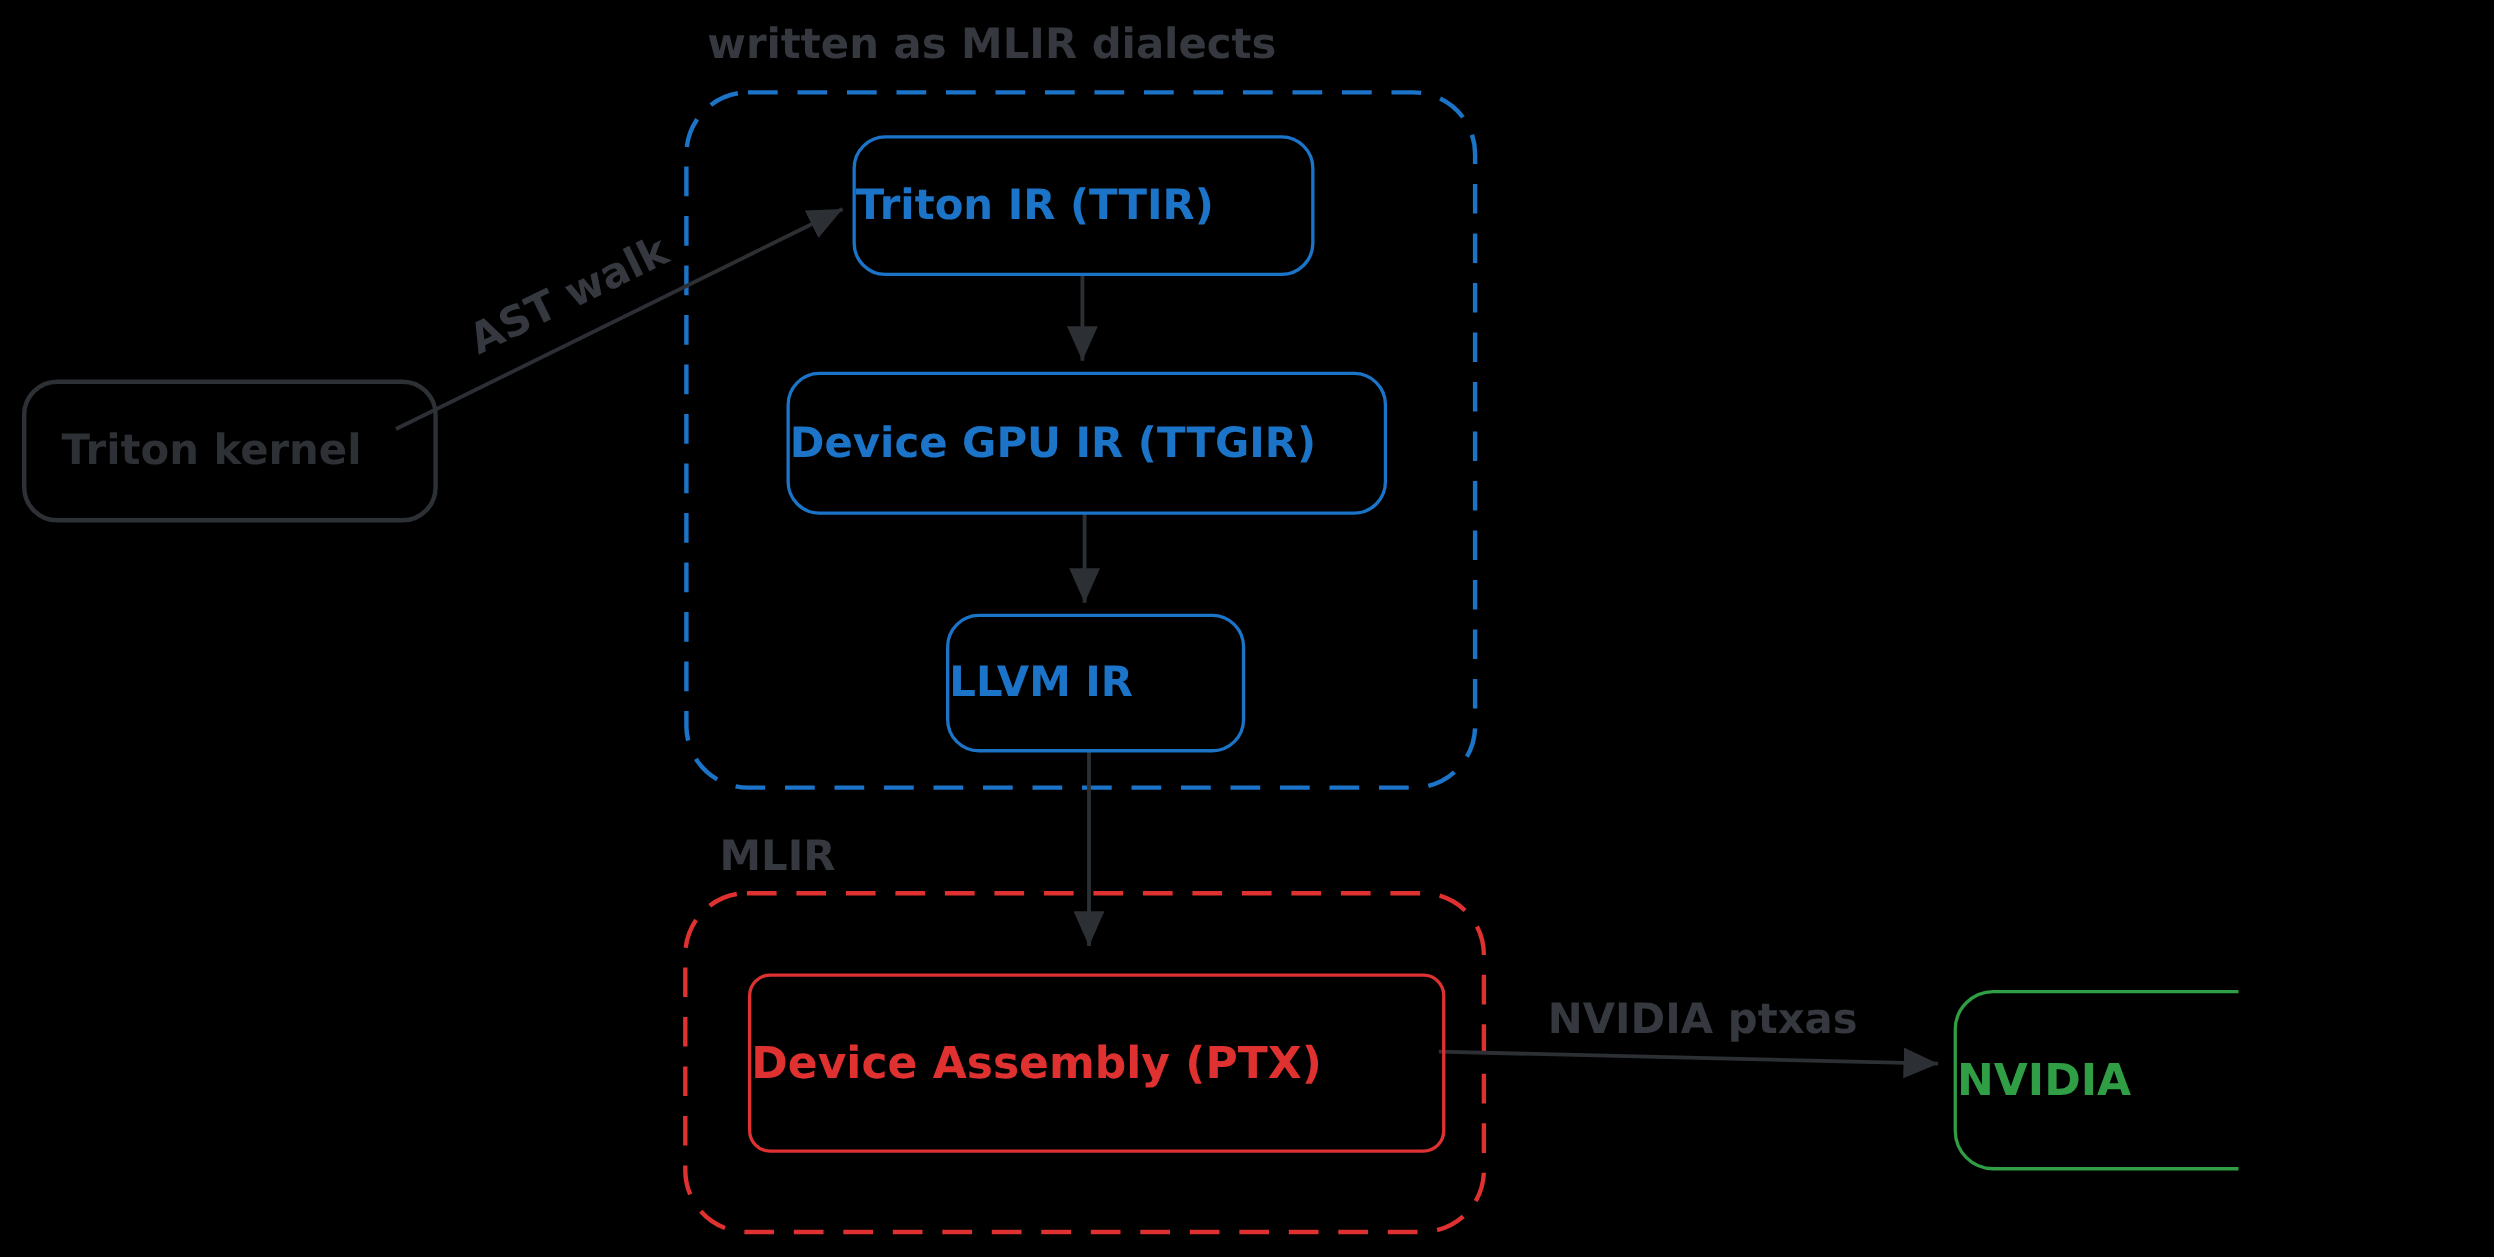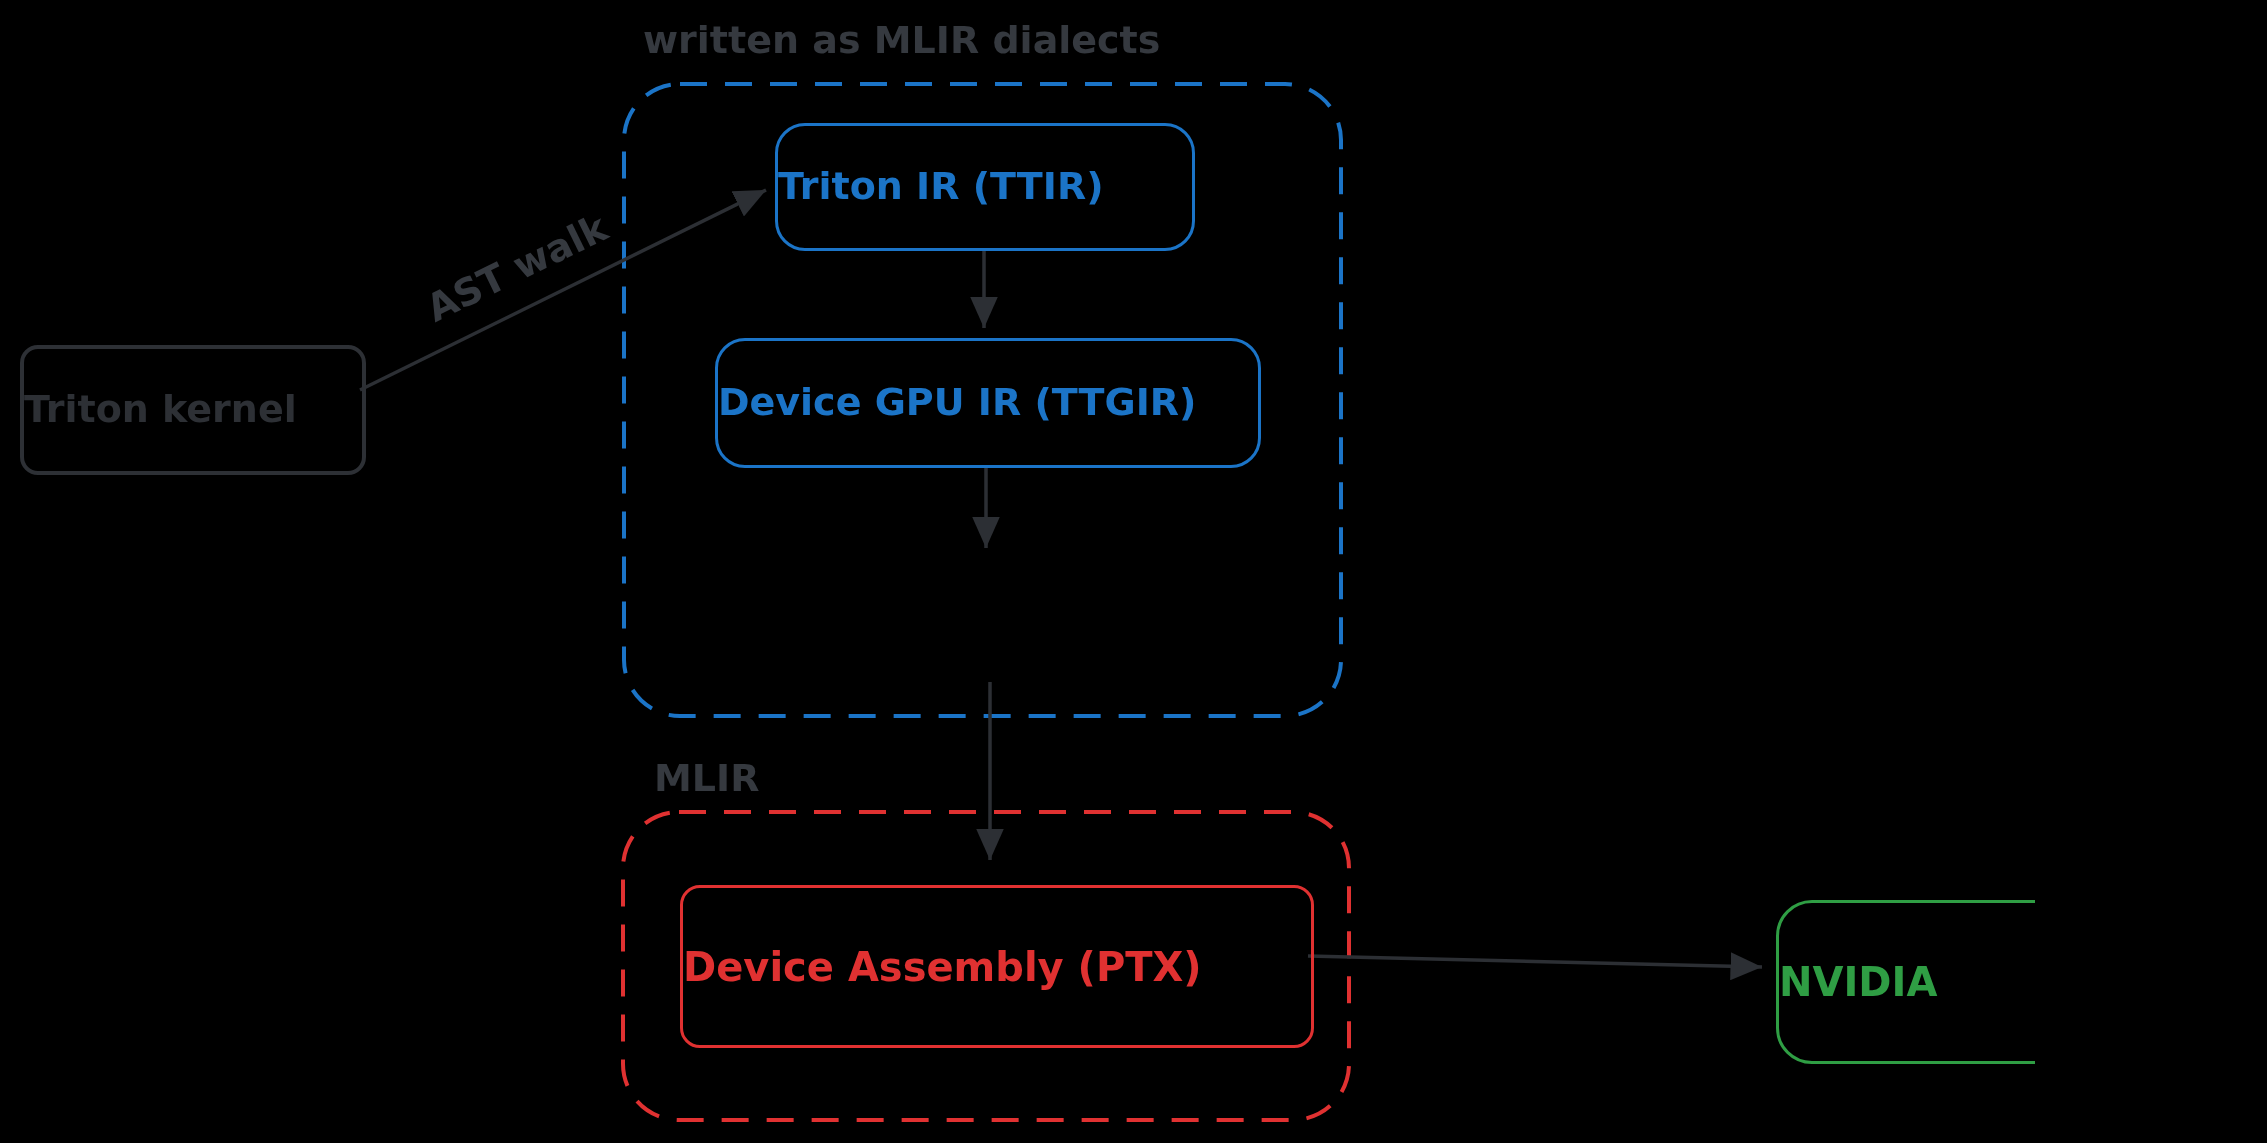--- a/index.html
+++ b/index.html
@@ -36,22 +36,23 @@
     position:absolute;
     display:flex;align-items:center;justify-content:flex-start;
     text-align:center;
     border-style:solid;
     background:transparent;
     font-size:38px;
     line-height:1.15;
   }
   .node-triton-kernel{
     left:20px;top:345px;width:338px;height:122px;
-    border:4px solid var(--graydark);border-radius:18px;
+    border:4px solid var(--graydark);border-radius:32px;
     color:var(--graydark);
+    padding-left:32px;
   }
   .node-ttir{
     left:775px;top:123px;width:414px;height:122px;
     border:3.5px solid var(--blue);border-radius:30px;
     color:var(--blue);
   }
   .node-ttgir{
     left:715px;top:338px;width:540px;height:124px;
     border:3.5px solid var(--blue);border-radius:30px;
     color:var(--blue);
@@ -108,33 +109,37 @@
     <line class="edge-line" x1="984" y1="249" x2="984" y2="328" marker-end="url(#ah)"></line>
     <line class="edge-line" x1="986" y1="466" x2="986" y2="548" marker-end="url(#ah)"></line>
     <line class="edge-line" x1="990" y1="682" x2="990" y2="860" marker-end="url(#ah)"></line>
     <line class="edge-line" x1="1308" y1="956" x2="1762" y2="967" marker-end="url(#ah)"></line>
   </svg>
 
   <div class="float-label label-mlir">written as MLIR dialects</div>
   <div class="float-label label-llvm">MLIR</div>
 
   <div class="float-label label-ast-walk">AST walk</div>
+  <div class="float-label label-ptxas">NVIDIA ptxas</div>
 
   <div class="node node-triton-kernel">
     <span>Triton kernel</span>
   </div>
 
   <div class="node node-ttir">
     <span>Triton IR (TTIR)</span>
   </div>
 
   <div class="node node-ttgir">
     <span>Device GPU IR (TTGIR)</span>
   </div>
 
+  <div class="node node-llvm-ir">
+    <span>LLVM IR</span>
+  </div>
 
   <div class="node node-ptx">
     <span>Device Assembly (PTX)</span>
   </div>
 
   <div class="node node-cubin">
     <span>NVIDIA</span>
   </div>
 
 </div>

